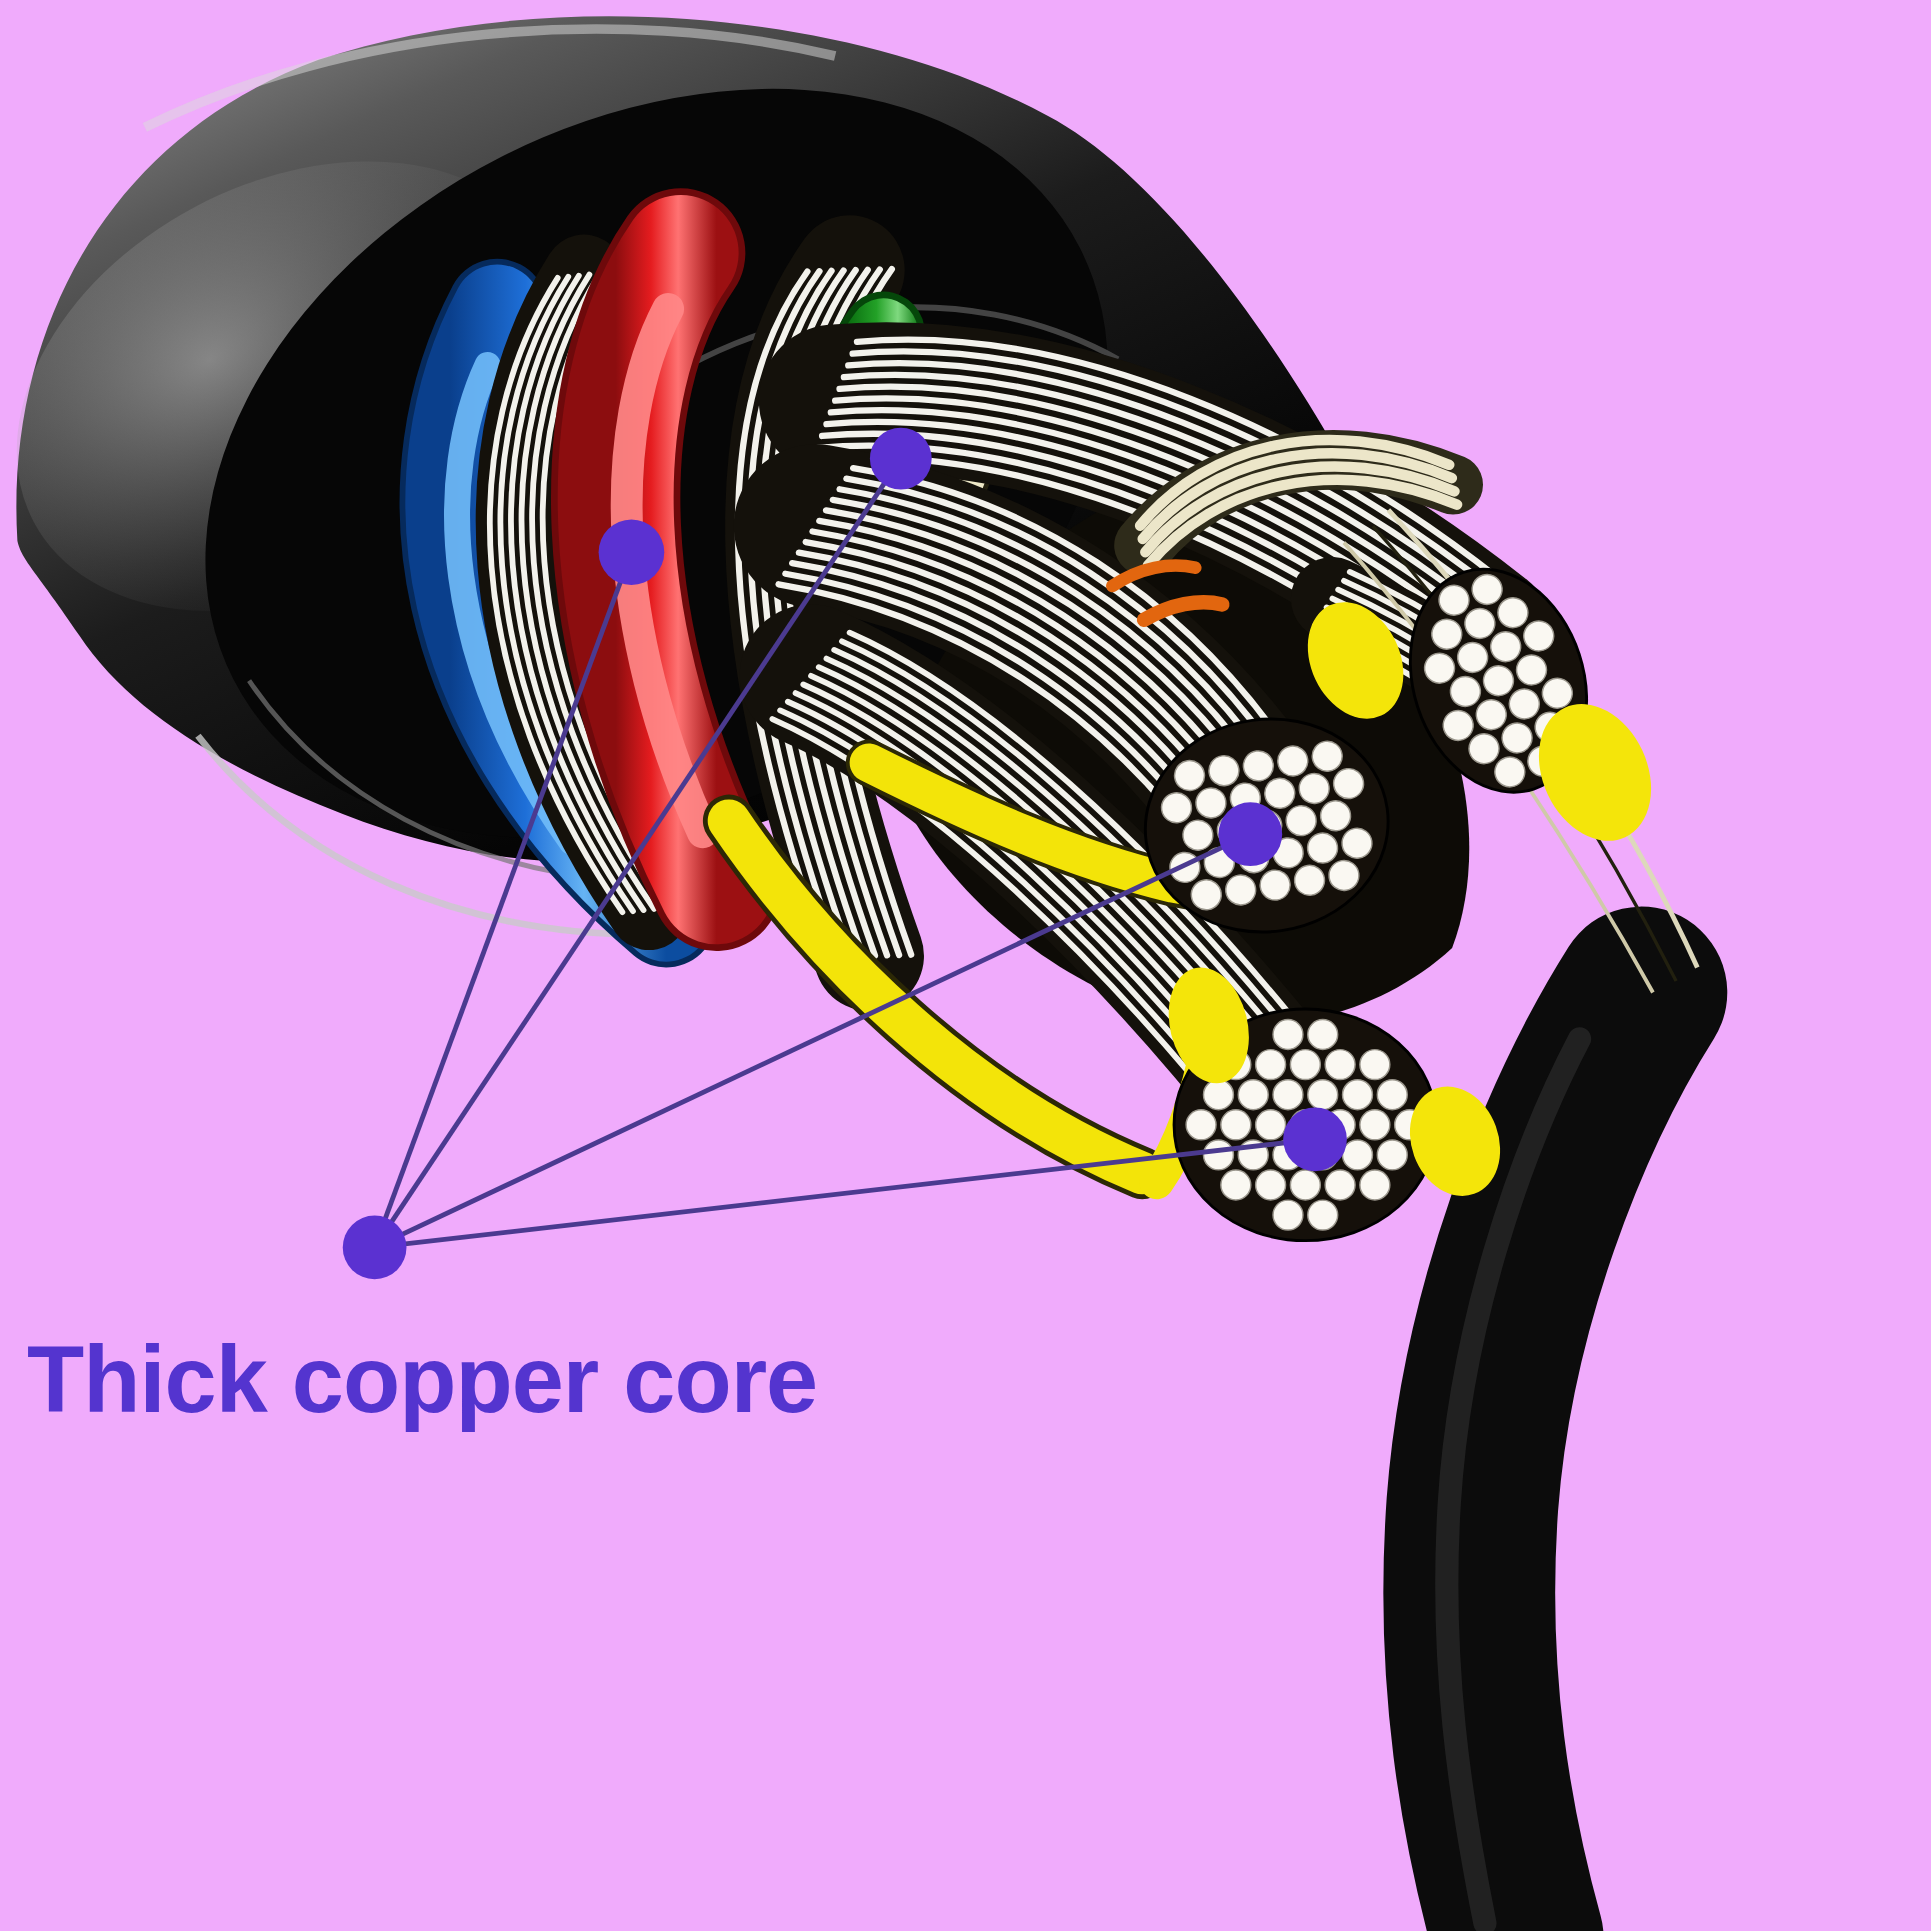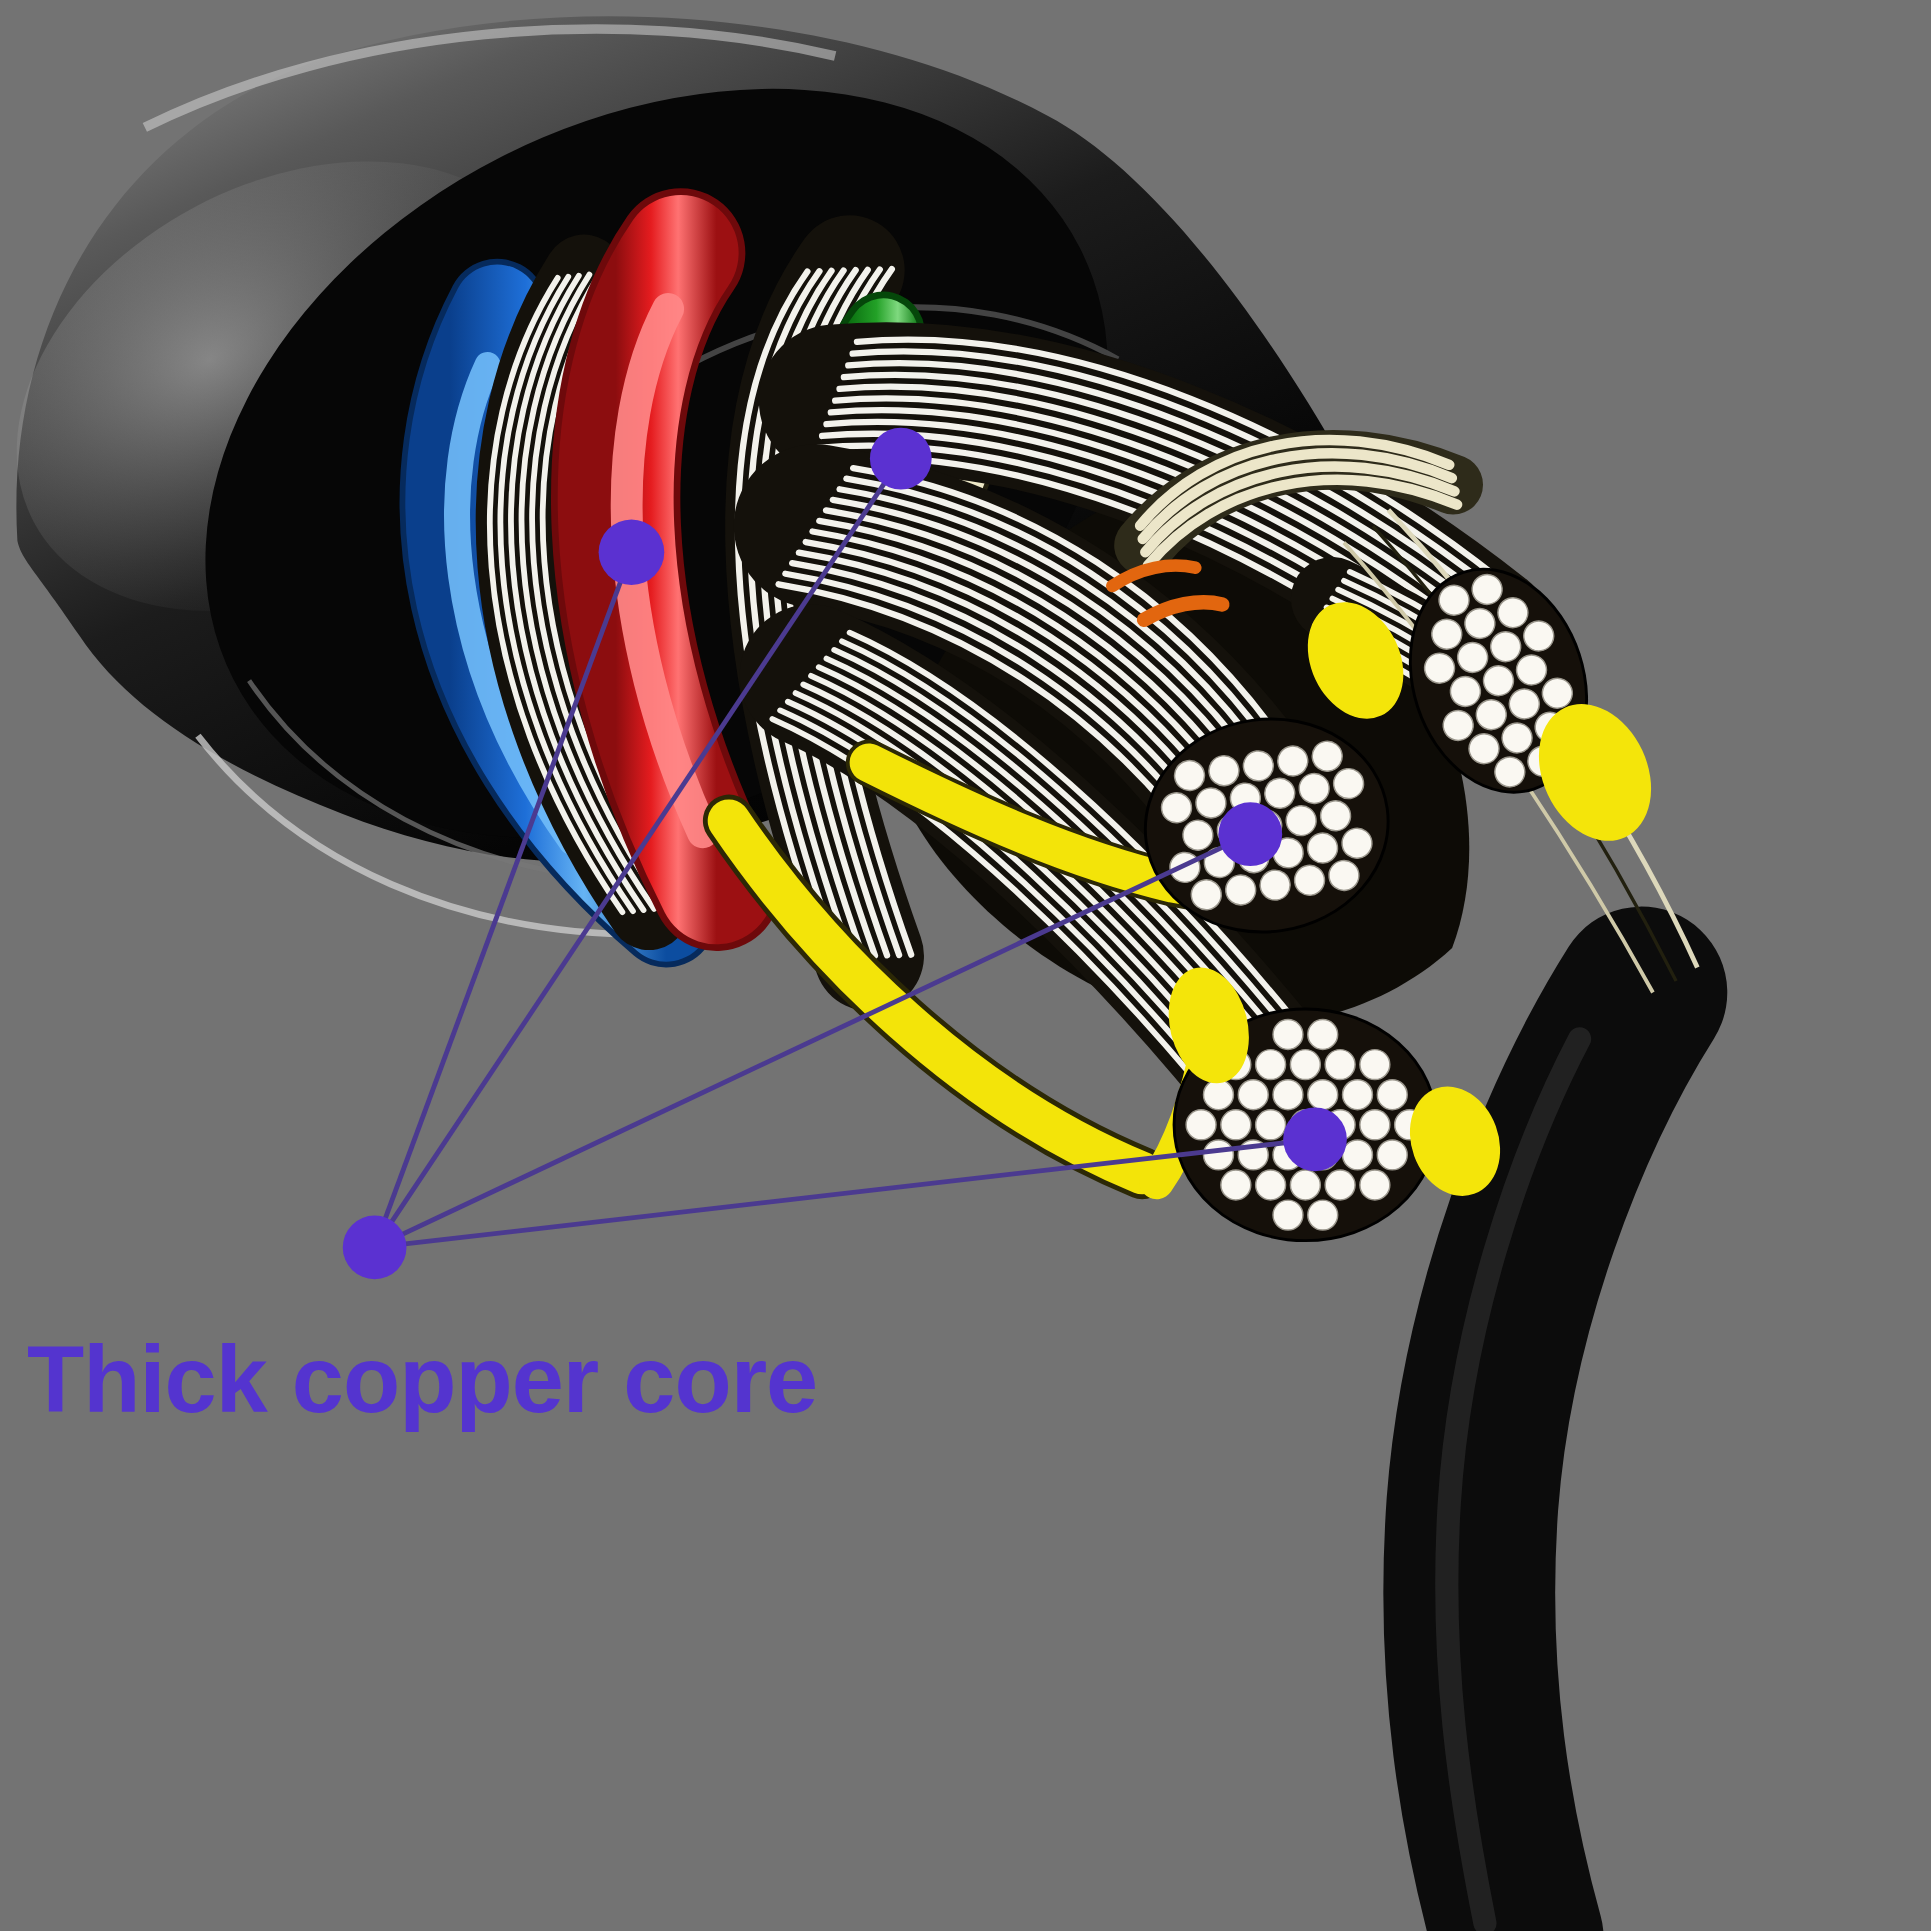--- a/index.html
+++ b/index.html
@@ -1,17 +1,17 @@
 <!DOCTYPE html>
 <html><head>
 <meta charset="utf-8">
 <style>
   html,body{margin:0;padding:0;background:#ffffff;}
   body{width:1931px;height:1931px;overflow:hidden;font-family:"Liberation Sans",sans-serif;}
-  #stage{position:relative;width:1931px;height:1931px;background:#737373;}
+  #stage{position:relative;width:1931px;height:1931px;background:#f0abfc;}
   svg{display:block;}
   text.caption{font-family:"Liberation Sans","DejaVu Sans",sans-serif;font-weight:bold;letter-spacing:-1px;}
 </style>
 </head>
 <body>
 
 <div id="stage">
 <svg id="scene" width="1931" height="1931" viewBox="0 0 2000 2000">
   <defs>
     <linearGradient id="gJacket" x1="0" y1="0" x2="0.75" y2="1">

